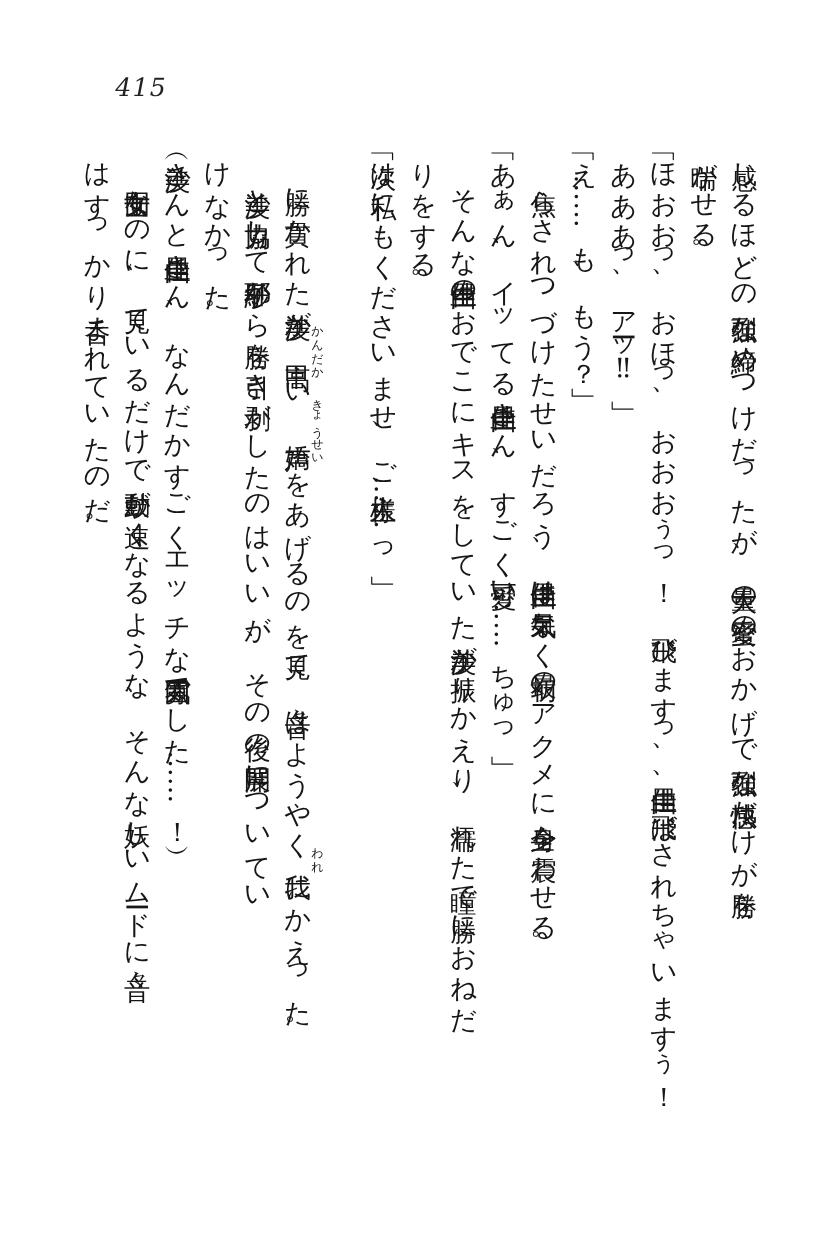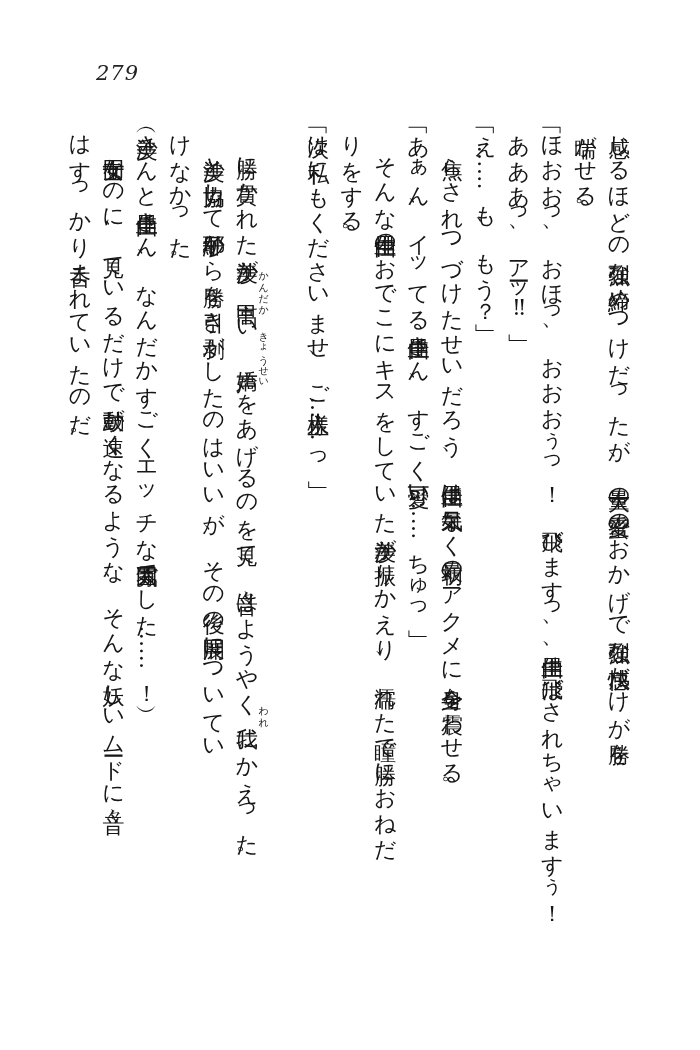--- a/index.html
+++ b/index.html
@@ -52,21 +52,21 @@
   rt {
     font-size: 10px;
     letter-spacing: 0;
     font-weight: normal;
   }
 </style>
 </head>
 <body>
 
 <div class="page">
-  <div class="page-number">279</div>
+  <div class="page-number">415</div>
   <div class="text-block">
       <div class="col">感じるほどの強烈な締めつけだったが、大量の愛蜜のおかげで強烈な快感だけが勝を</div>
       <div class="col">喘がせる。</div>
       <div class="col">「ほおおっ、おほっ、おおおぅっ！　飛びますっ、由佳里、飛ばされちゃいますぅ！</div>
       <div class="col">あああっ、アーッ‼」</div>
       <div class="col">「え……も、もう？」</div>
       <div class="col indent">焦らされつづけたせいだろう、由佳里は呆気なく最初のアクメに全身を震わせる。</div>
       <div class="col">「あぁん、イッてる由佳里さん、すごく可愛い……ちゅっ」</div>
       <div class="col indent">そんな由佳里のおでこにキスをしていた美沙が振りかえり、濡れた瞳で勝におねだ</div>
       <div class="col">りをする。</div>

